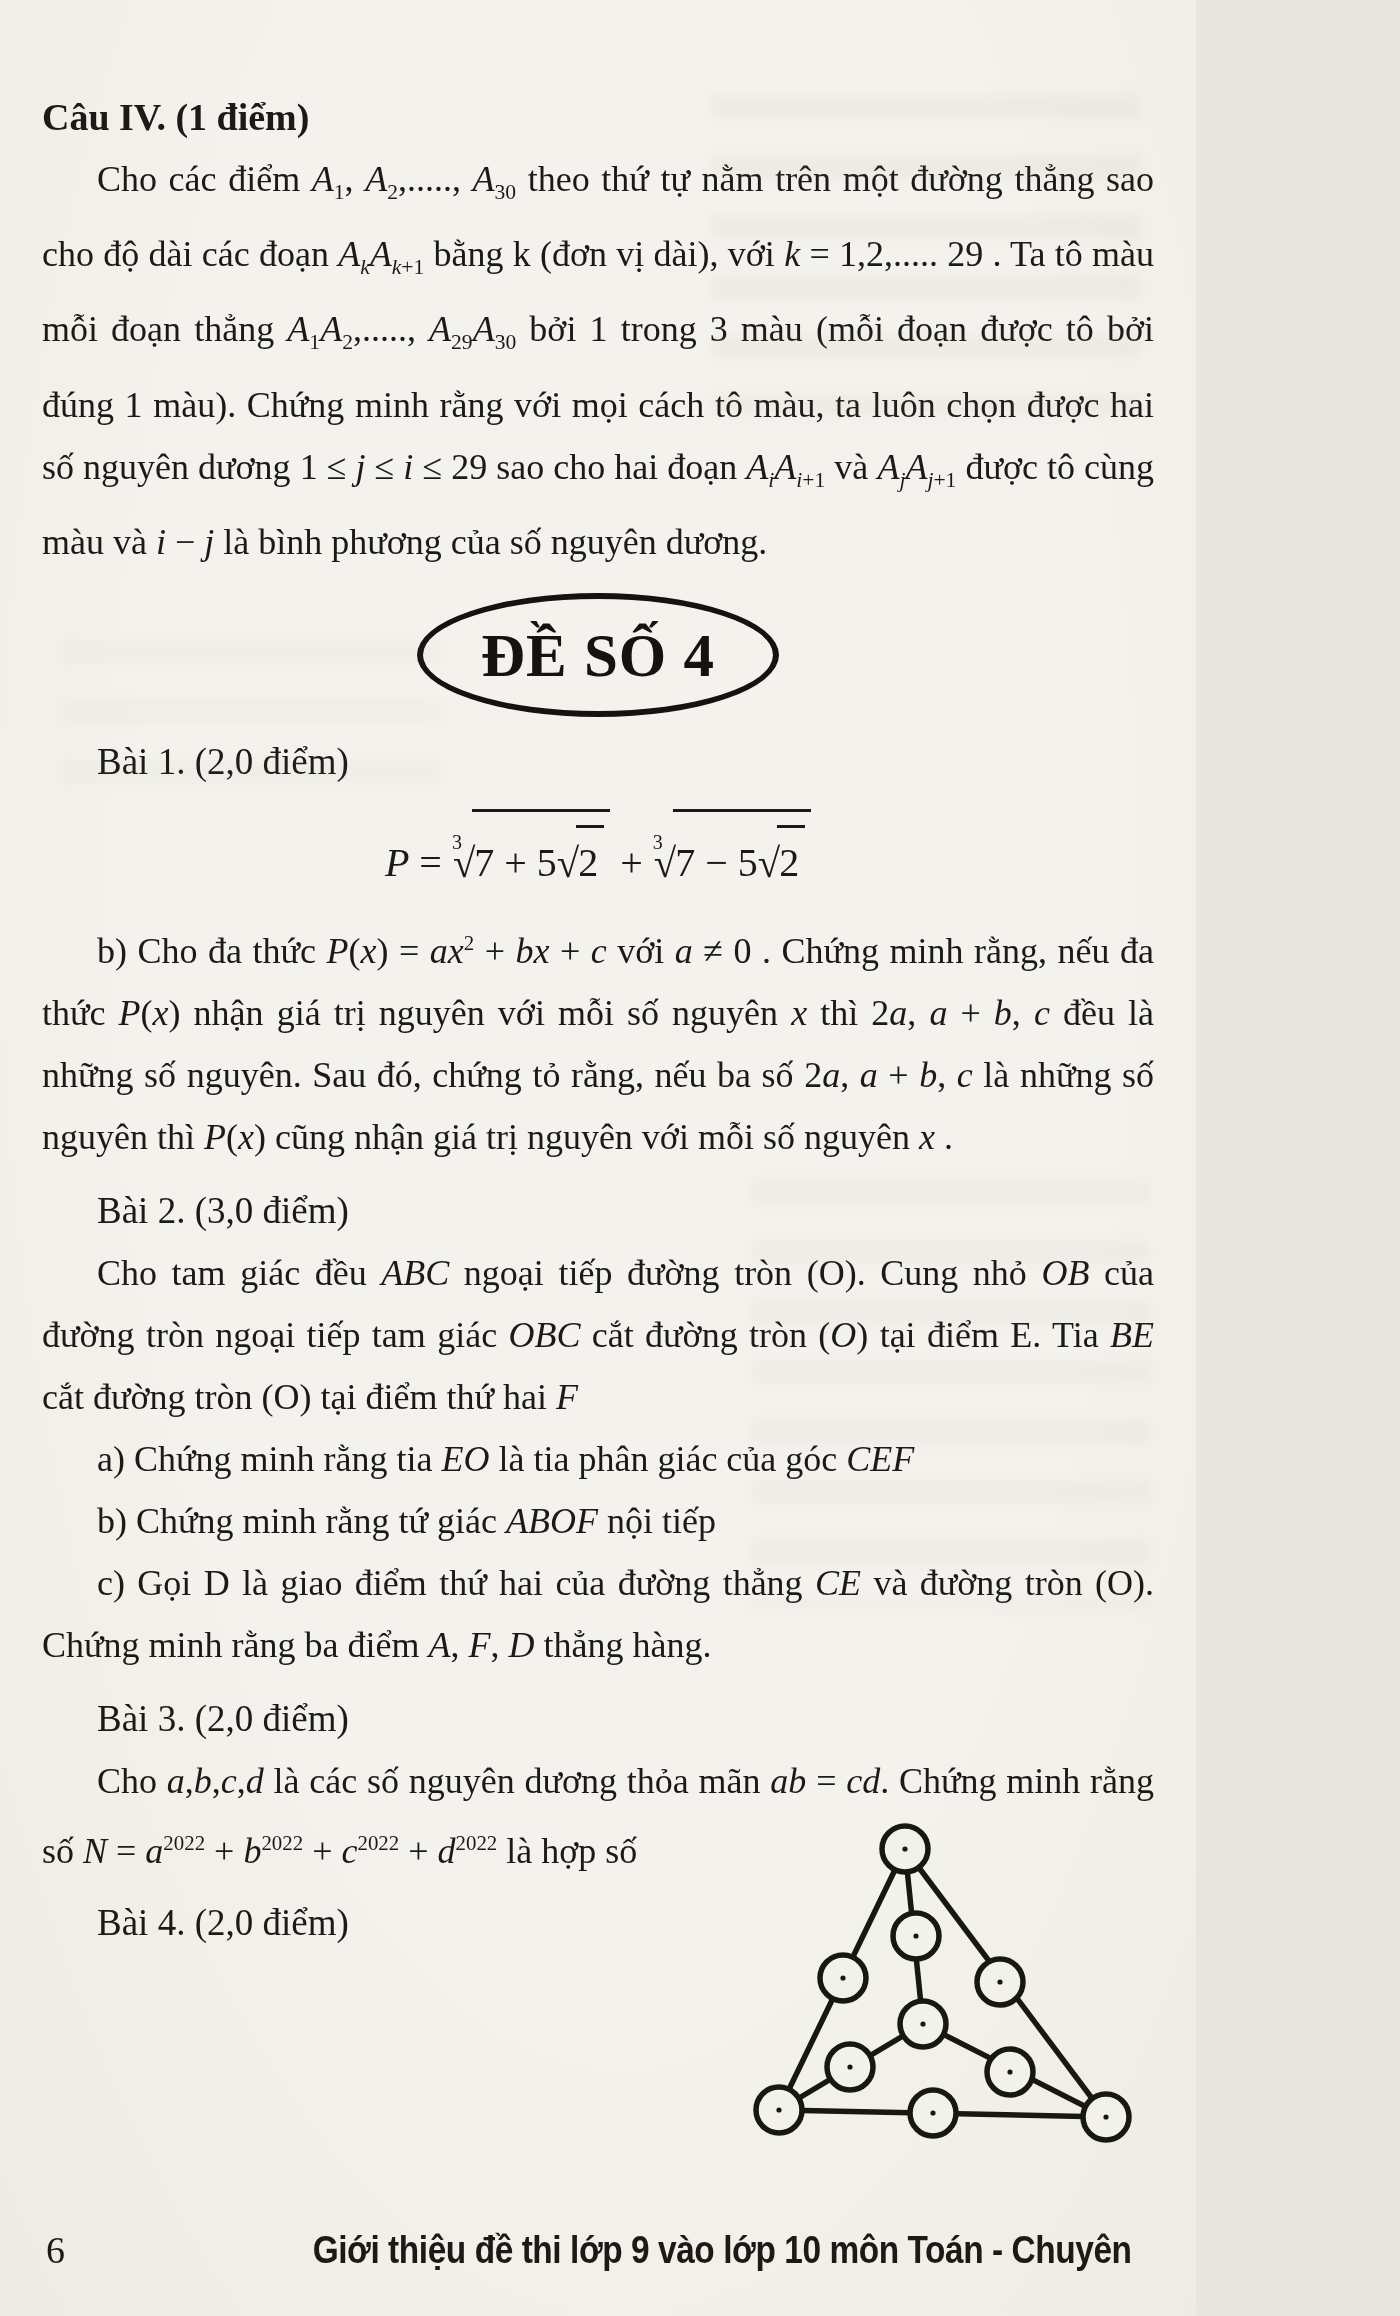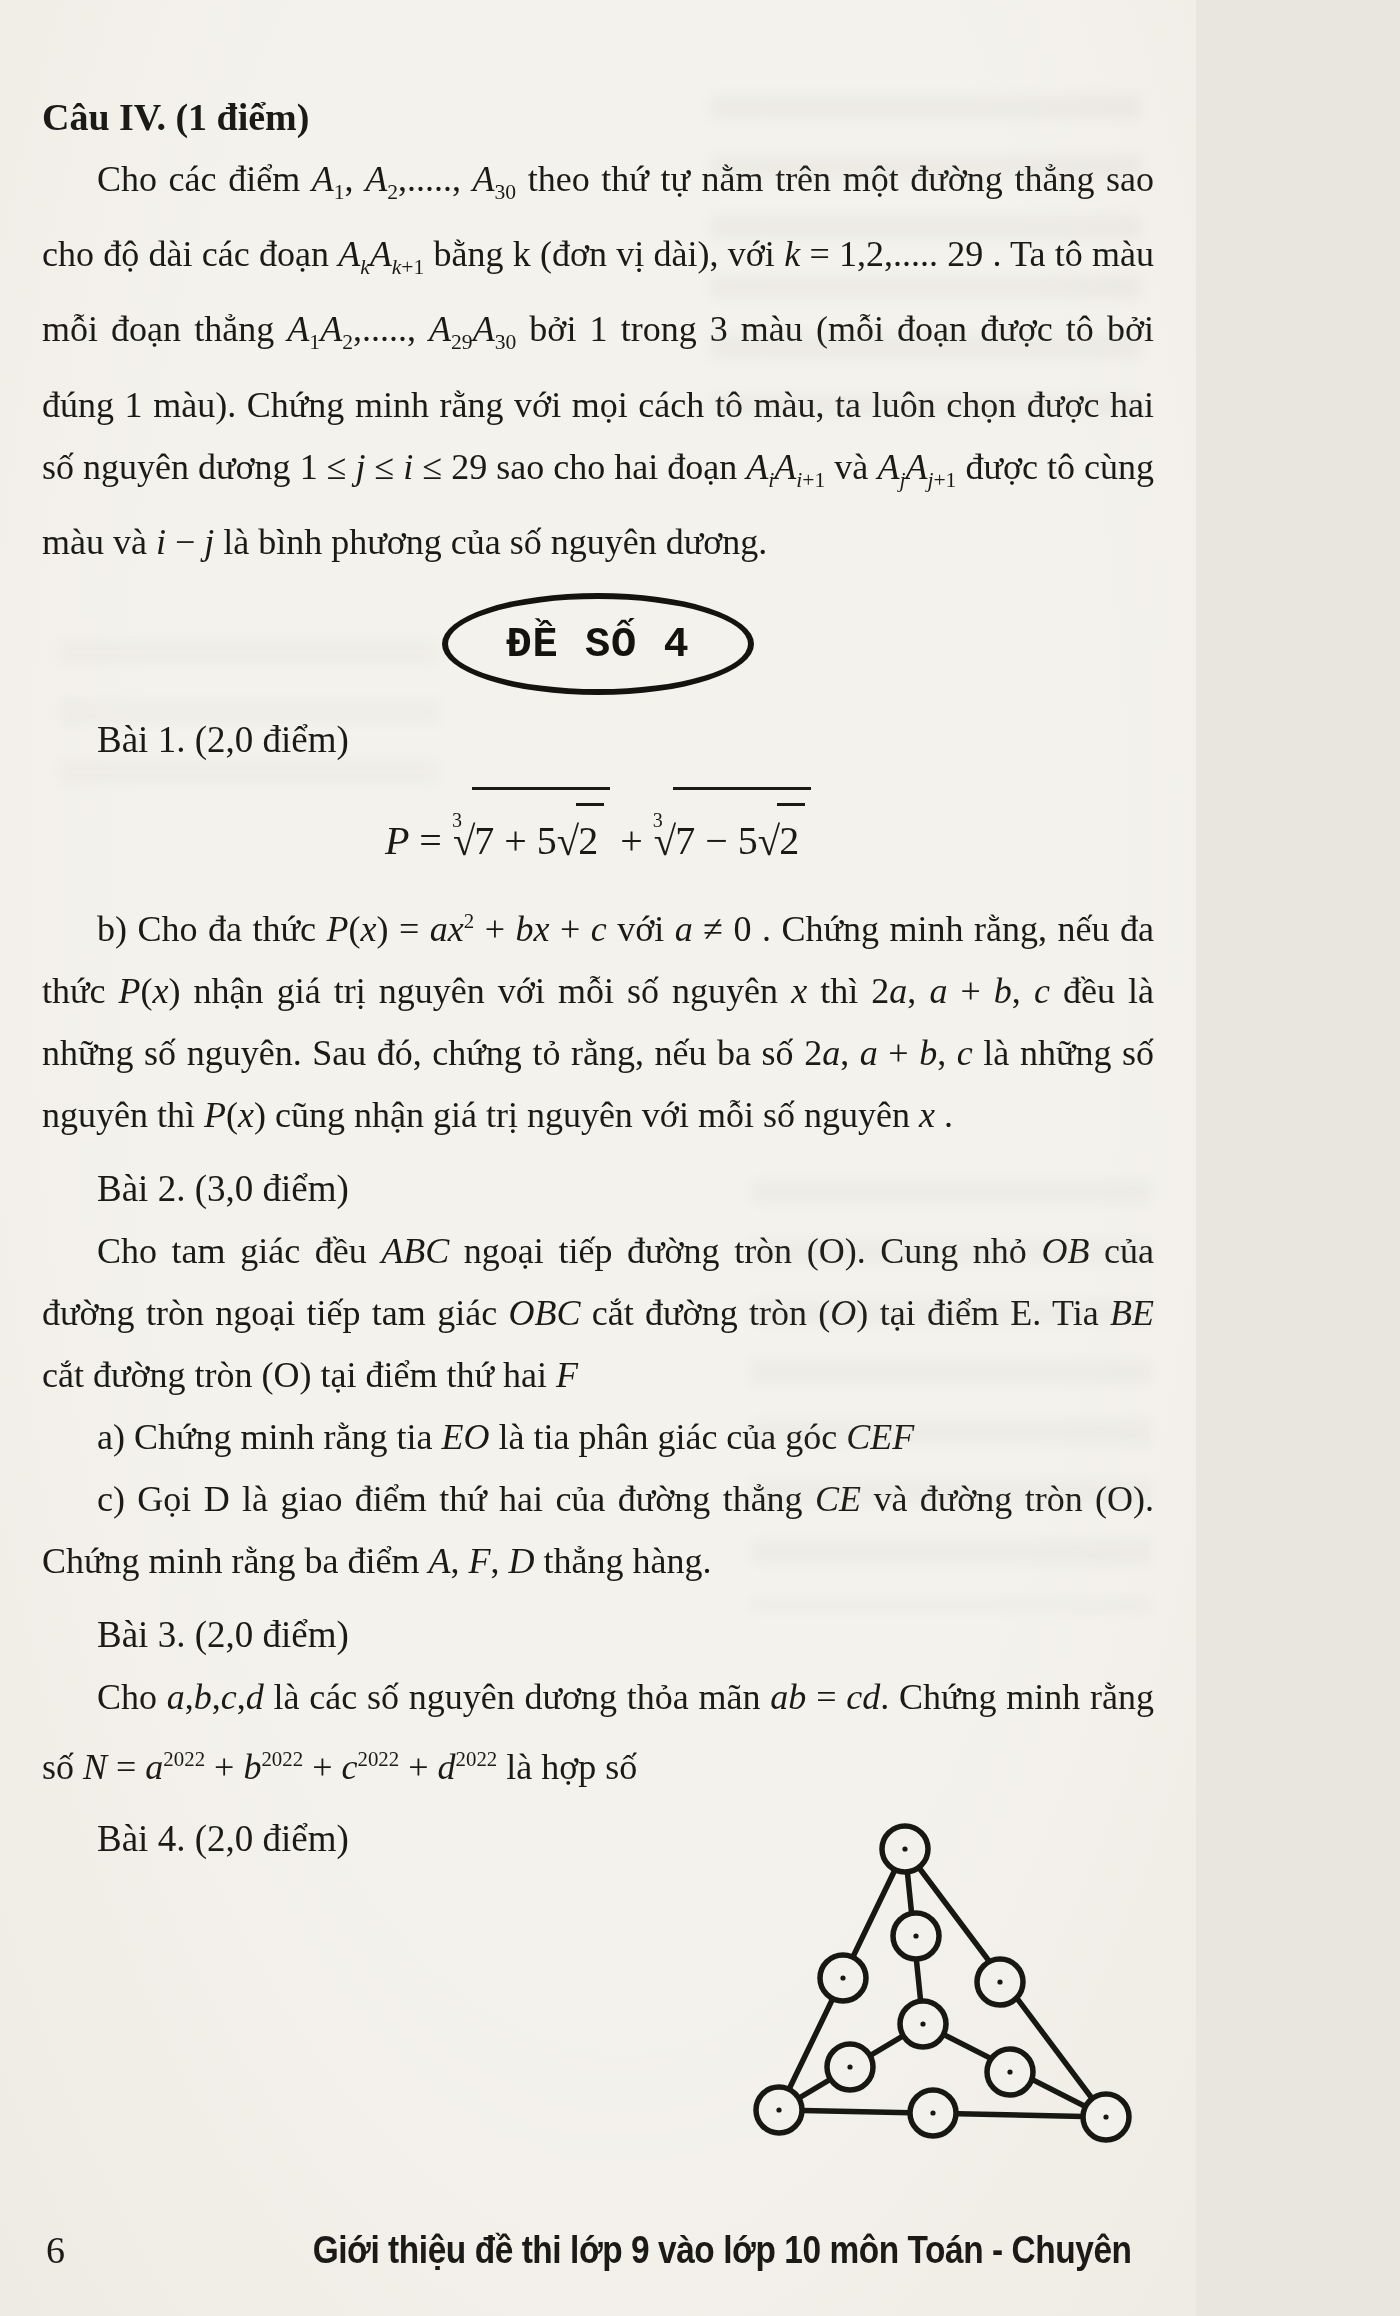--- a/index.html
+++ b/index.html
@@ -38,22 +38,22 @@
   .mt-b3 { margin-top:12px; }
   .mt-b4 { margin-top:10px; }
 
   
   .badge-wrap { text-align:center; }
   .badge {
     display:inline-block;
     border:6px solid #14130f;
     border-radius:50%;
     padding:22px 58px 20px 58px;
-    font-family:Liberation Mono, monospace;
-    font-weight:bold; font-size:42px; letter-spacing:1px;
+    font-family:Liberation Serif, serif;
+    font-weight:bold; font-size:61px; letter-spacing:1px;
     color:#14130f;
     text-align:right;
   }
 
   
   .formula {
     text-align:center; font-size:40px;
     padding:16px 0 14px 0; line-height:70px;
     white-space:nowrap;
   }
@@ -110,20 +110,21 @@
   <section class="mt-b1">
     <h3 class="bai">Bài 1. (2,0 điểm)</h3>
     <div class="formula"><i>P</i> = <span class="rad"><sup class="deg">3</sup><span class="rs">√</span><span class="rb">7 + 5<span class="rs">√</span><span class="rb">2</span></span></span> + <span class="rad"><sup class="deg">3</sup><span class="rs">√</span><span class="rb">7 − 5<span class="rs">√</span><span class="rb">2</span></span></span></div>
     <p class="para indent">b) Cho đa thức <i>P</i>(<i>x</i>) = <i>ax</i><sup>2</sup> + <i>bx</i> + <i>c</i> với <i>a</i> ≠ 0 . Chứng minh rằng, nếu đa thức <i>P</i>(<i>x</i>) nhận giá trị nguyên với mỗi số nguyên <i>x</i> thì 2<i>a</i>, <i>a</i> + <i>b</i>, <i>c</i> đều là những số nguyên. Sau đó, chứng tỏ rằng, nếu ba số 2<i>a</i>, <i>a</i> + <i>b</i>, <i>c</i> là những số nguyên thì <i>P</i>(<i>x</i>) cũng nhận giá trị nguyên với mỗi số nguyên <i>x</i> .</p>
   </section>
 
   <section class="mt-b2">
     <h3 class="bai">Bài 2. (3,0 điểm)</h3>
     <p class="para indent">Cho tam giác đều <i>ABC</i> ngoại tiếp đường tròn (O). Cung nhỏ <i>OB</i> của đường tròn ngoại tiếp tam giác <i>OBC</i> cắt đường tròn (<i>O</i>) tại điểm E. Tia <i>BE</i> cắt đường tròn (O) tại điểm thứ hai <i>F</i></p>
     <p class="para indent">a) Chứng minh rằng tia <i>EO</i> là tia phân giác của góc <i>CEF</i></p>
+    <p class="para indent">b) Chứng minh rằng tứ giác <i>ABOF</i> nội tiếp</p>
     <p class="para indent">c) Gọi D là giao điểm thứ hai của đường thẳng <i>CE</i> và đường tròn (O). Chứng minh rằng ba điểm <i>A</i>, <i>F</i>, <i>D</i> thẳng hàng.</p>
   </section>
 
   <section class="mt-b3">
     <h3 class="bai">Bài 3. (2,0 điểm)</h3>
     <p class="para indent">Cho <i>a</i>,<i>b</i>,<i>c</i>,<i>d</i> là các số nguyên dương thỏa mãn <i>ab</i> = <i>cd</i>. Chứng minh rằng số <i>N</i> = <i>a</i><sup>2022</sup> + <i>b</i><sup>2022</sup> + <i>c</i><sup>2022</sup> + <i>d</i><sup>2022</sup> là hợp số</p>
   </section>
 
   <section class="mt-b4">
     <h3 class="bai">Bài 4. (2,0 điểm)</h3>

